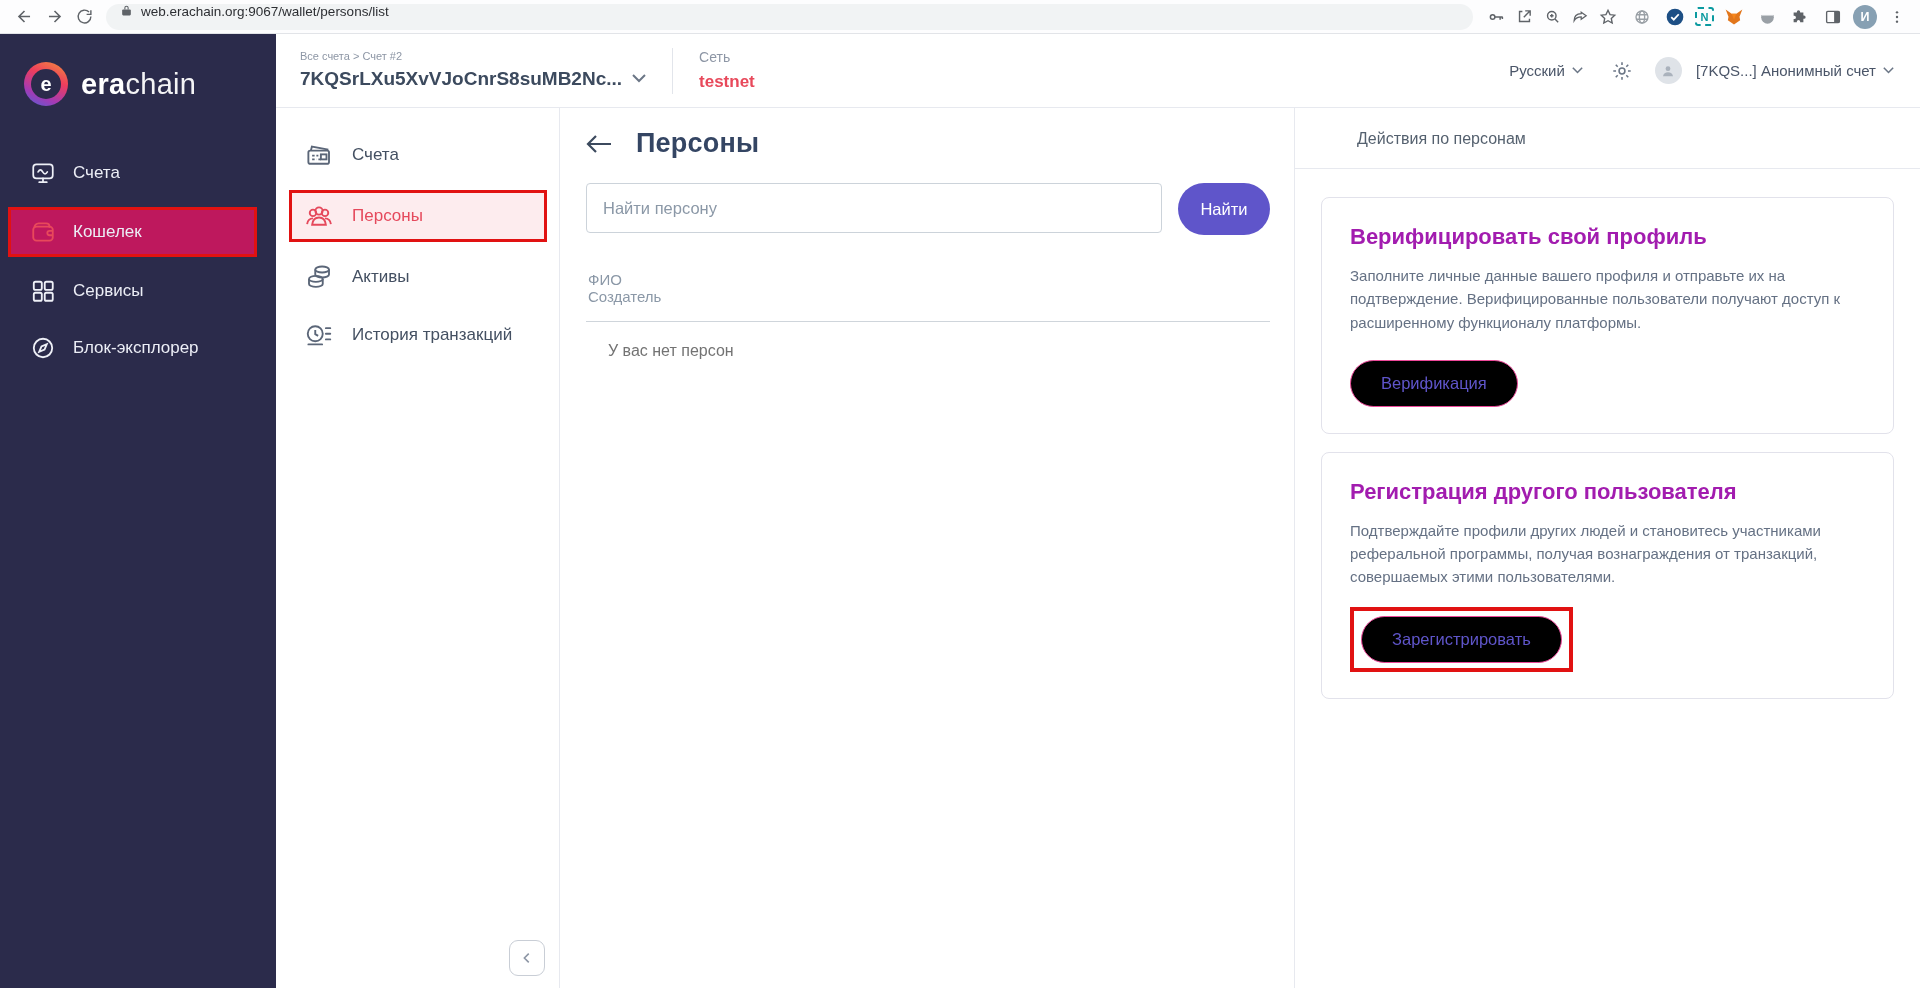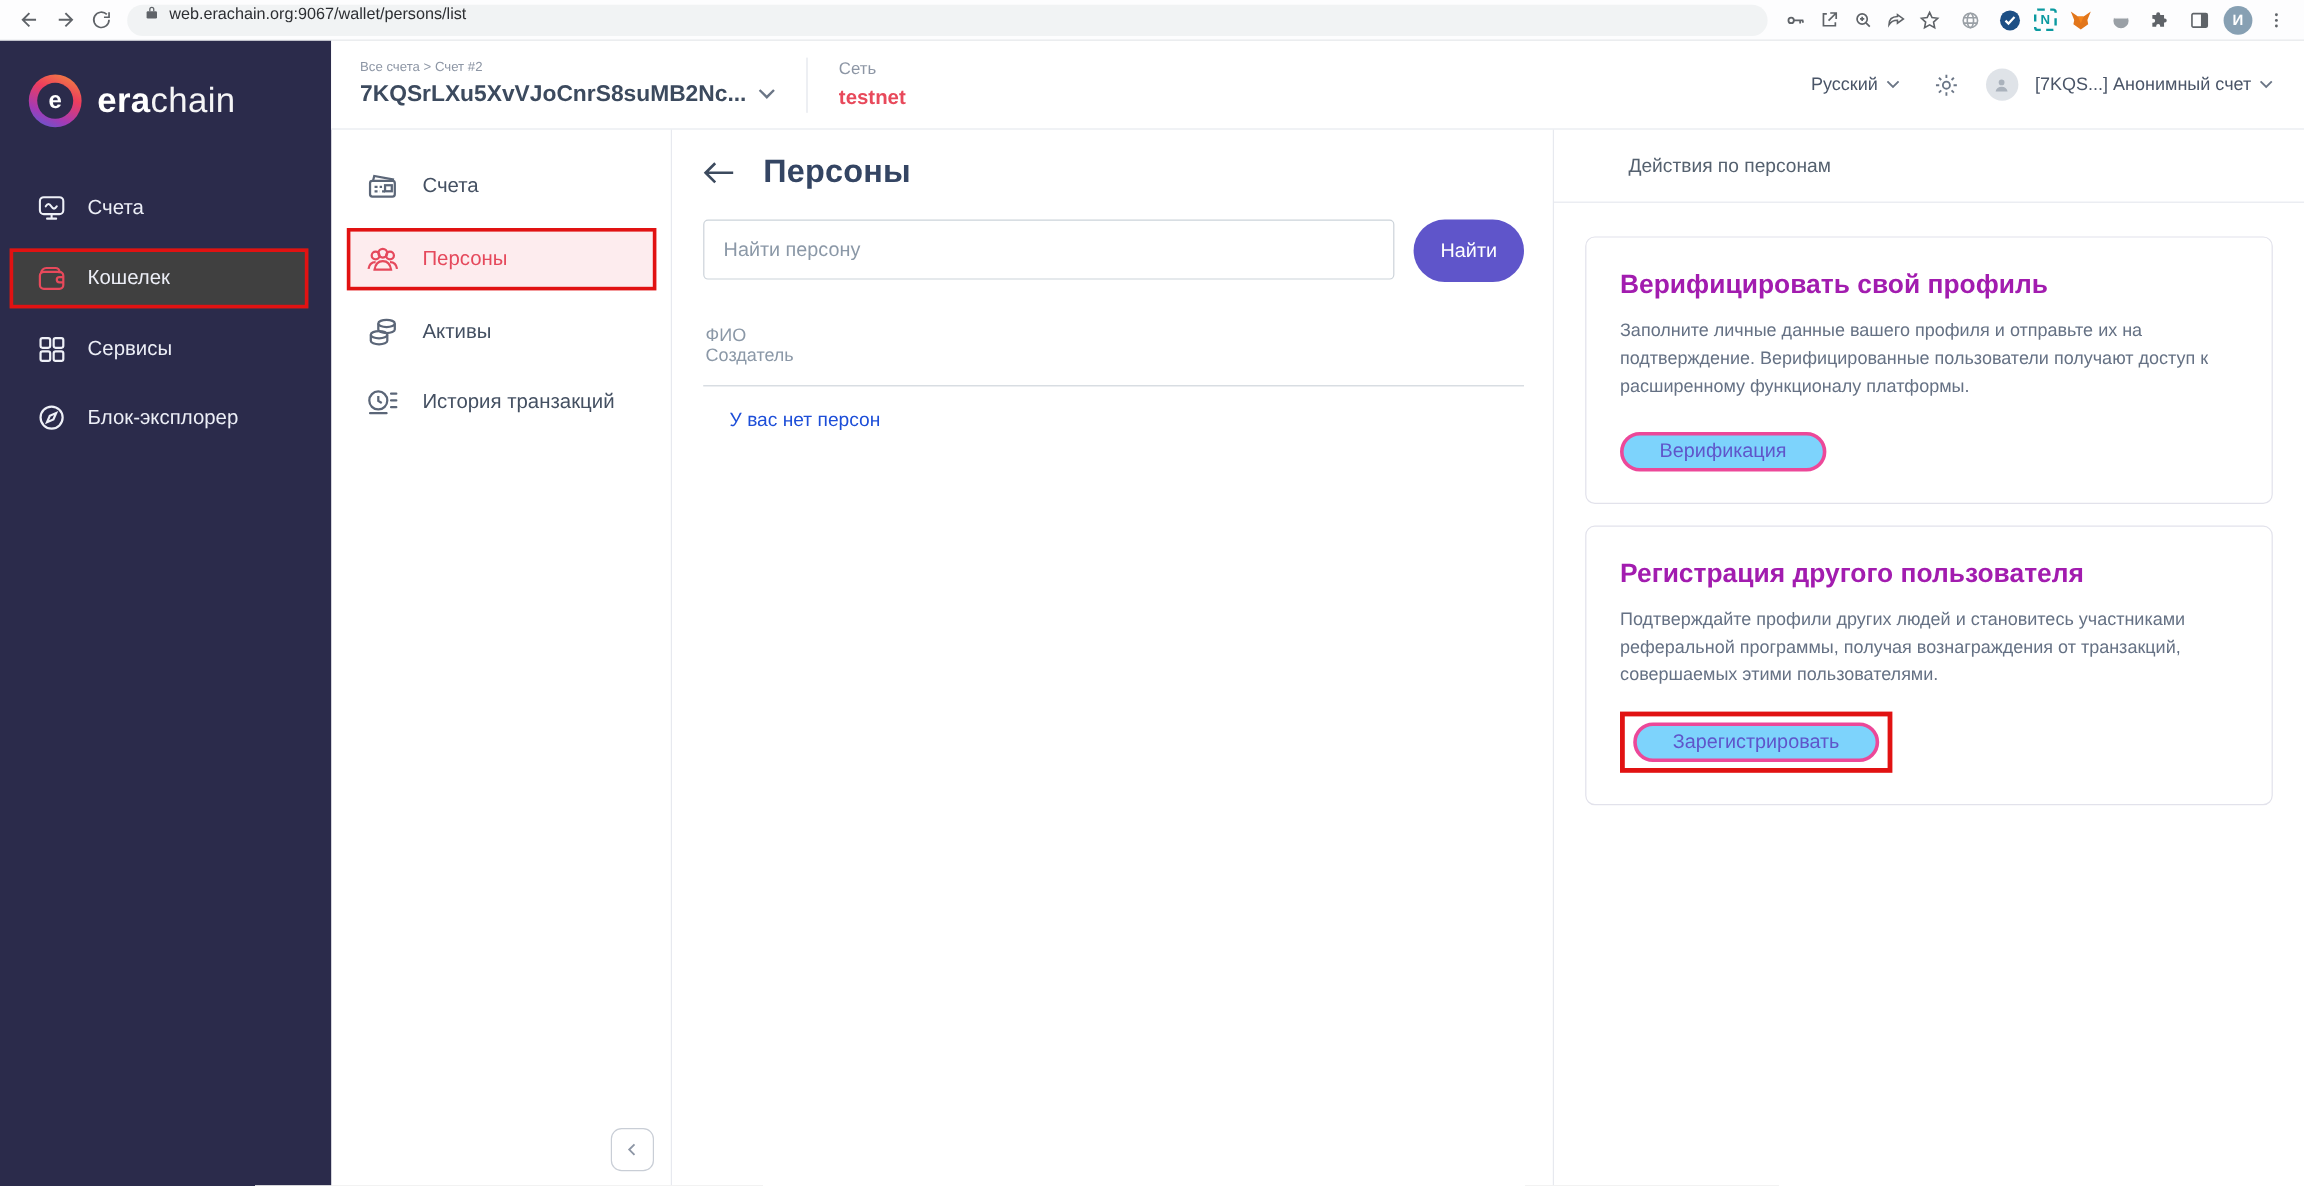--- a/index.html
+++ b/index.html
@@ -41,21 +41,21 @@
   }
   .logo-mark .inner { width:30px; height:30px; border-radius:50%; background:#2b2b4b; display:grid; place-items:center; color:#fff; font-weight:bold; font-size:20px; }
   .logo-text { font-size:29px; color:#fff; letter-spacing:.3px; }
   .logo-text b { font-weight:700; }
   .logo-text span { font-weight:300; opacity:.95; }
 
   .side-menu { margin-top:16px; }
   .side-item { height:46px; display:flex; align-items:center; gap:17px; padding-left:30px; font-size:17px; color:#eceef6; margin-bottom:11px; cursor:pointer; }
   .side-item .ic { color:#eef0f7; }
   .side-item.active {
-    background:#404040; border:3px solid #e11212; margin-left:8px; margin-right:19px;
+    background:#be185d; border:3px solid #e11212; margin-left:8px; margin-right:19px;
     padding-left:19px; height:50px;
   }
   .side-item.active .ic { color:#e8495b; }
 
   .side-footer { margin-top:auto; padding:0 24px 12px; font-size:13.5px; color:#ced3e2; }
   .side-footer .flink { display:block; margin-bottom:7px; cursor:pointer; }
   .side-footer .powered { margin-top:18px; color:#d6dae6; }
   .collapse-btn {
     margin-top:28px; width:36px; height:36px; border:1.5px solid rgba(255,255,255,.85);
     border-radius:9px; display:grid; place-items:center; color:#fff; cursor:pointer;
@@ -105,33 +105,33 @@
     padding:0 16px; font-size:16.5px; color:#344563; font-family:"Liberation Sans",sans-serif; outline:none; min-width:0;
   }
   .search-input::placeholder { color:#8b98a7; }
   .search-btn {
     flex:0 0 auto; width:92px; height:52px; border:none; border-radius:26px;
     background:var(--accent_purple,#5f55ca); color:#fff; font-size:16.5px; cursor:pointer; font-family:"Liberation Sans",sans-serif;
   }
   .thead { display:flex; color:#8b98a7; font-size:15px; margin-bottom:16px; padding-left:2px;flex-direction:column;}
   .thead .c1 { width:347px; flex:0 0 auto; }
   .tdivider { border-bottom:1px solid #cfd5db; }
-  .empty-row { padding:20px 0 0 22px; font-size:16px; color:#1d4ed8; }
+  .empty-row { padding:20px 0 0 22px; font-size:16px; color:#737373; }
 
   
   .panel { width:626px; border-left:1px solid #e7e9ef; padding:22px 26px 0; flex:0 0 auto; }
   .panel-title { font-size:16px; color:#55616f;margin-left:36px; }
   .panel-divider { height:1px; background:#e7e9ef; margin:20px -26px 0; }
   .card { border:1px solid #e2e2eb; border-radius:8px; padding:26px 28px; margin-top:28px; background:#fff; }
   .card + .card { margin-top:18px; }
   .card-title { font-size:22px; font-weight:700; color:#a21caf; }
   .card-body { margin-top:14px; font-size:15px; color:#657184; line-height:1.55; max-width:530px; }
   .outline-btn {
-    margin-top:26px; height:33px; padding:0 30px; border:3px solid #ec4899; border-radius:24px;
-    background:#7dd3fc; color:var(--accent_purple,#5f55ca); font-size:16.5px; cursor:pointer; font-family:"Liberation Sans",sans-serif;
+    margin-top:26px; height:47px; padding:0 30px; border:1px solid #ec4899; border-radius:24px;
+    background:#000000; color:var(--accent_purple,#5f55ca); font-size:16.5px; cursor:pointer; font-family:"Liberation Sans",sans-serif;
   }
   .annot-wrap { display:inline-block; border:4px solid #e11212; padding:5px 7px; margin-top:18px; }
   .annot-wrap .outline-btn { margin-top:0; }
 </style>
 </head>
 <body>
 
 <div class="screen">
 
   <div class="browser-bar">

